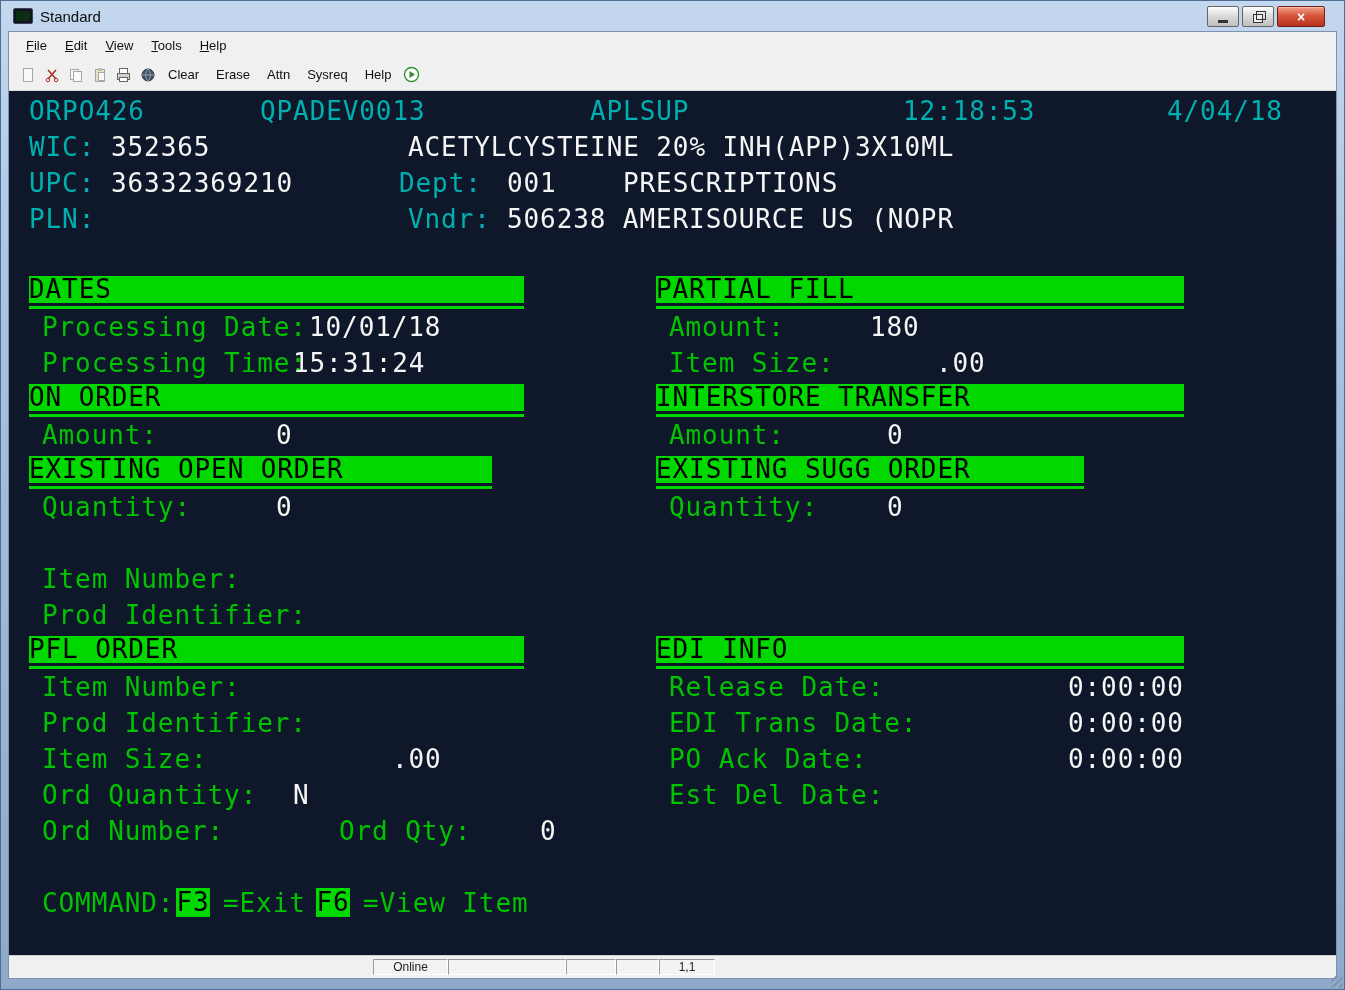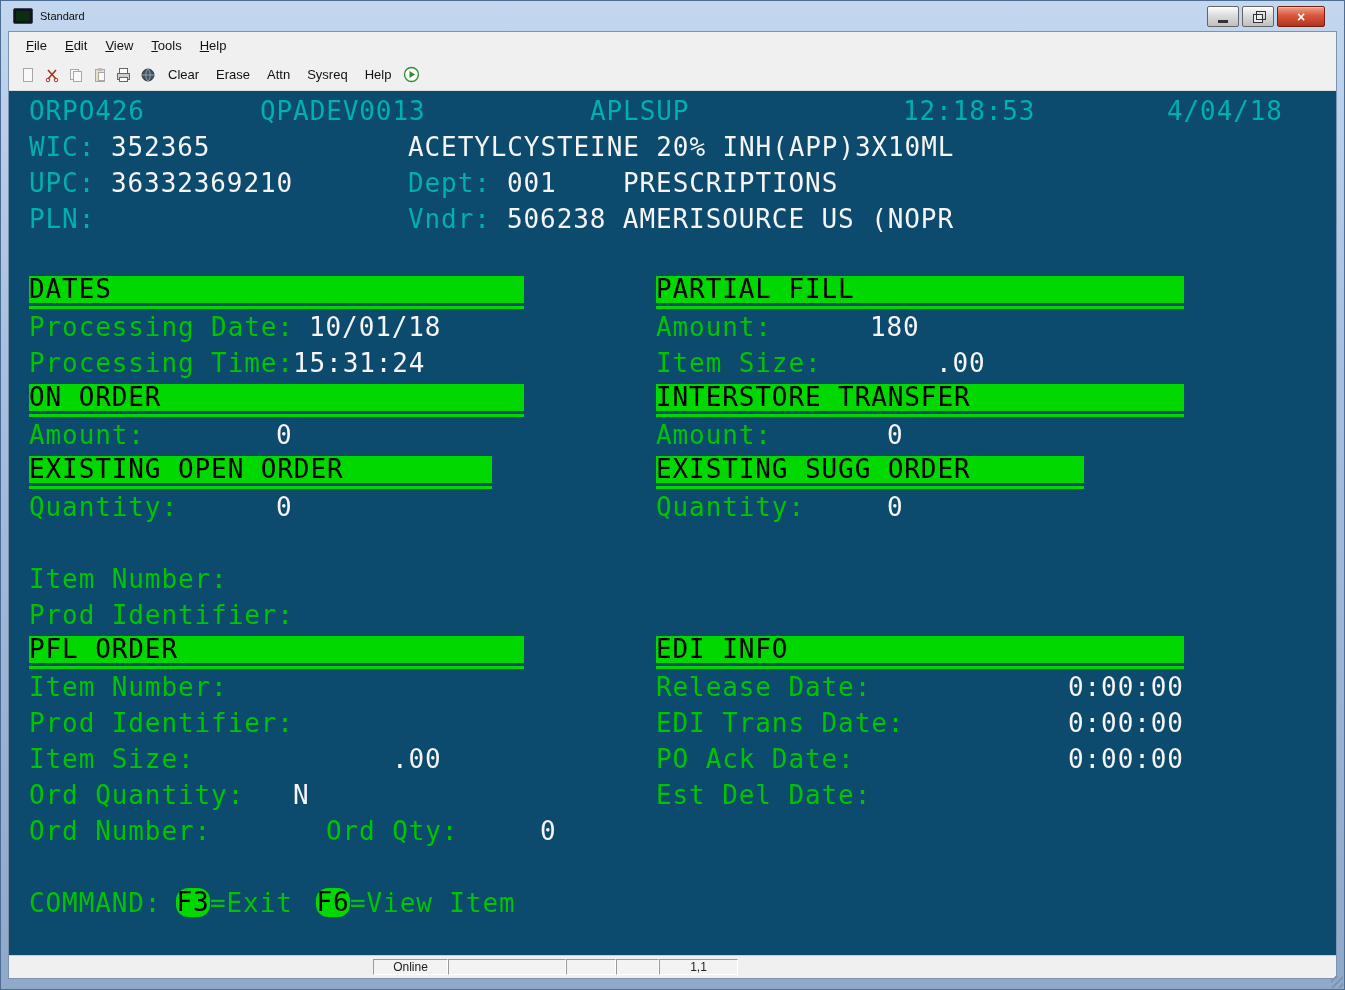--- a/index.html
+++ b/index.html
@@ -4,50 +4,50 @@
 <style>
   html,body{margin:0;padding:0;}
   body{width:1345px;height:990px;position:relative;font-family:"Liberation Sans",sans-serif;background:#6b87a8;overflow:hidden;}
   .window{position:absolute;inset:0;box-sizing:border-box;border:1px solid #4e6d92;
           background:linear-gradient(180deg,#c3d7ef 0%,#a7c1e0 35%,#8fa9ca 100%);
           padding:0 7px 11px 7px;}
   
   .titlebar{height:30px;display:flex;align-items:center;position:relative;}
   .title-icon{width:18px;height:14px;margin:0 7px 0 5px;background:#11131c;border:1px solid #39455c;border-radius:2px;position:relative;flex:0 0 auto;}
   .title-icon::after{content:'';position:absolute;inset:2px;background:#0b2e12;}
-  .title-text{font-size:11px;color:#0c0c0c;}
+  .title-text{font-size:15px;color:#0c0c0c;}
   .win-buttons{position:absolute;right:12px;top:5px;display:flex;gap:3px;}
   .win-btn{width:30px;height:19px;border:1px solid #646464;border-radius:2px;
            background:linear-gradient(#fdfdfd,#dcdcdc 45%,#bfbfbf);
            display:flex;align-items:center;justify-content:center;box-shadow:inset 0 1px 0 #fff;cursor:default;}
   .win-btn.close{width:46px;background:linear-gradient(#f0a18c,#d8573c 45%,#b5331e);border-color:#741f10;
                  color:#fff;font-weight:bold;font-size:14px;box-shadow:inset 0 1px 0 #f6c0ae;}
   .glyph-min{width:10px;height:3px;background:#333;margin-top:9px;}
   .glyph-restore{width:8px;height:7px;border:1px solid #333;background:#eee;position:relative;margin-top:3px;}
   .glyph-restore::before{content:'';position:absolute;top:-4px;left:2px;width:8px;height:7px;border:1px solid #333;}
   
   .client{background:#f0f0f0;height:948px;display:flex;flex-direction:column;border:1px solid #7d93ad;box-sizing:border-box;}
   .menubar{height:28px;display:flex;align-items:center;background:#f0f0f0;padding-left:8px;font-size:13px;color:#111;}
   .menu-item{display:inline-block;padding:4px 9px;}
   .menu-item::first-letter{text-decoration:underline;}
   .toolbar{height:30px;display:flex;align-items:center;background:#f0f0f0;border-bottom:1px solid #dcdcdc;padding-left:8px;gap:3px;font-size:13px;color:#111;}
   .tool-icon{width:21px;height:21px;display:flex;align-items:center;justify-content:center;}
   .dim{opacity:.6;}
   .tool-btn{padding:3px 7px;}
   
-  .terminal{position:relative;height:868px;background:#0c4a6e;overflow:hidden;
+  .terminal{position:relative;height:868px;background:#0f172a;overflow:hidden;
             font-family:"DejaVu Sans Mono",monospace;font-size:26px;letter-spacing:0.9px;}
   .trow{position:absolute;left:0;right:0;height:36px;line-height:36px;}
   .t{position:absolute;white-space:pre;}
   .c-teal{color:#00afaf;}
-  .c-green{color:#00c400;}
+  .c-green{color:#00c400;margin-left:13px;}
   .c-white{color:#f5f5f5;}
   .hbar{position:absolute;top:3px;height:27px;line-height:27px;background:#00d800;color:#000;white-space:pre;}
   .hbar::after{content:'';position:absolute;left:0;right:0;bottom:-6px;height:3px;background:#00d800;}
-  .rev{position:absolute;top:3px;height:29px;line-height:29px;width:34px;background:#00d800;color:#000;text-align:center;white-space:pre;border-radius:12px;}
+  .rev{position:absolute;top:3px;height:29px;line-height:29px;width:34px;background:#00d800;color:#000;text-align:center;white-space:pre;}
   
   .statusbar{height:22px;background:#f0f0f0;border-top:1px solid #cfcfcf;position:relative;font-size:12px;color:#222;}
   .seg{position:absolute;top:3px;height:16px;box-sizing:border-box;border:1px solid;border-color:#9a9a9a #fff #fff #9a9a9a;
        background:#f3f3f3;display:flex;align-items:center;justify-content:center;}
   .grip{position:absolute;right:1px;bottom:1px;width:12px;height:12px;
         background:repeating-linear-gradient(135deg,transparent 0 3px,#7e96b4 3px 5px);}
 </style>
 </head>
 <body>
 
@@ -143,21 +143,21 @@
 
       <div class="trow" style="top:38px">
         <span class="t c-teal" style="left:20px">WIC:</span>
         <span class="t c-white" style="left:102px">352365</span>
         <span class="t c-white" style="left:399px">ACETYLCYSTEINE 20% INH(APP)3X10ML</span>
       </div>
 
       <div class="trow" style="top:74px">
         <span class="t c-teal" style="left:20px">UPC:</span>
         <span class="t c-white" style="left:102px">36332369210</span>
-        <span class="t c-teal" style="left:399px">Dept:</span>
+        <span class="t c-teal" style="left:390px">Dept:</span>
         <span class="t c-white" style="left:498px">001</span>
         <span class="t c-white" style="left:614px">PRESCRIPTIONS</span>
       </div>
 
       <div class="trow" style="top:110px">
         <span class="t c-teal" style="left:20px">PLN:</span>
         <span class="t c-teal" style="left:399px">Vndr:</span>
         <span class="t c-white" style="left:498px">506238 AMERISOURCE US (NOPR</span>
       </div>
 
@@ -257,19 +257,19 @@
         <span class="t c-green" style="left:341px">=View Item</span>
       </div>
 
     </div>
 
     <div class="statusbar">
       <div class="seg" style="left:364px;width:75px">Online</div>
       <div class="seg" style="left:439px;width:118px"></div>
       <div class="seg" style="left:557px;width:50px"></div>
       <div class="seg" style="left:607px;width:43px"></div>
-      <div class="seg" style="left:650px;width:79px">1,1</div>
+      <div class="seg" style="left:650px;width:56px">1,1</div>
     </div>
 
   </div>
 
   <div class="grip"></div>
 </div>
 
 </body></html>

